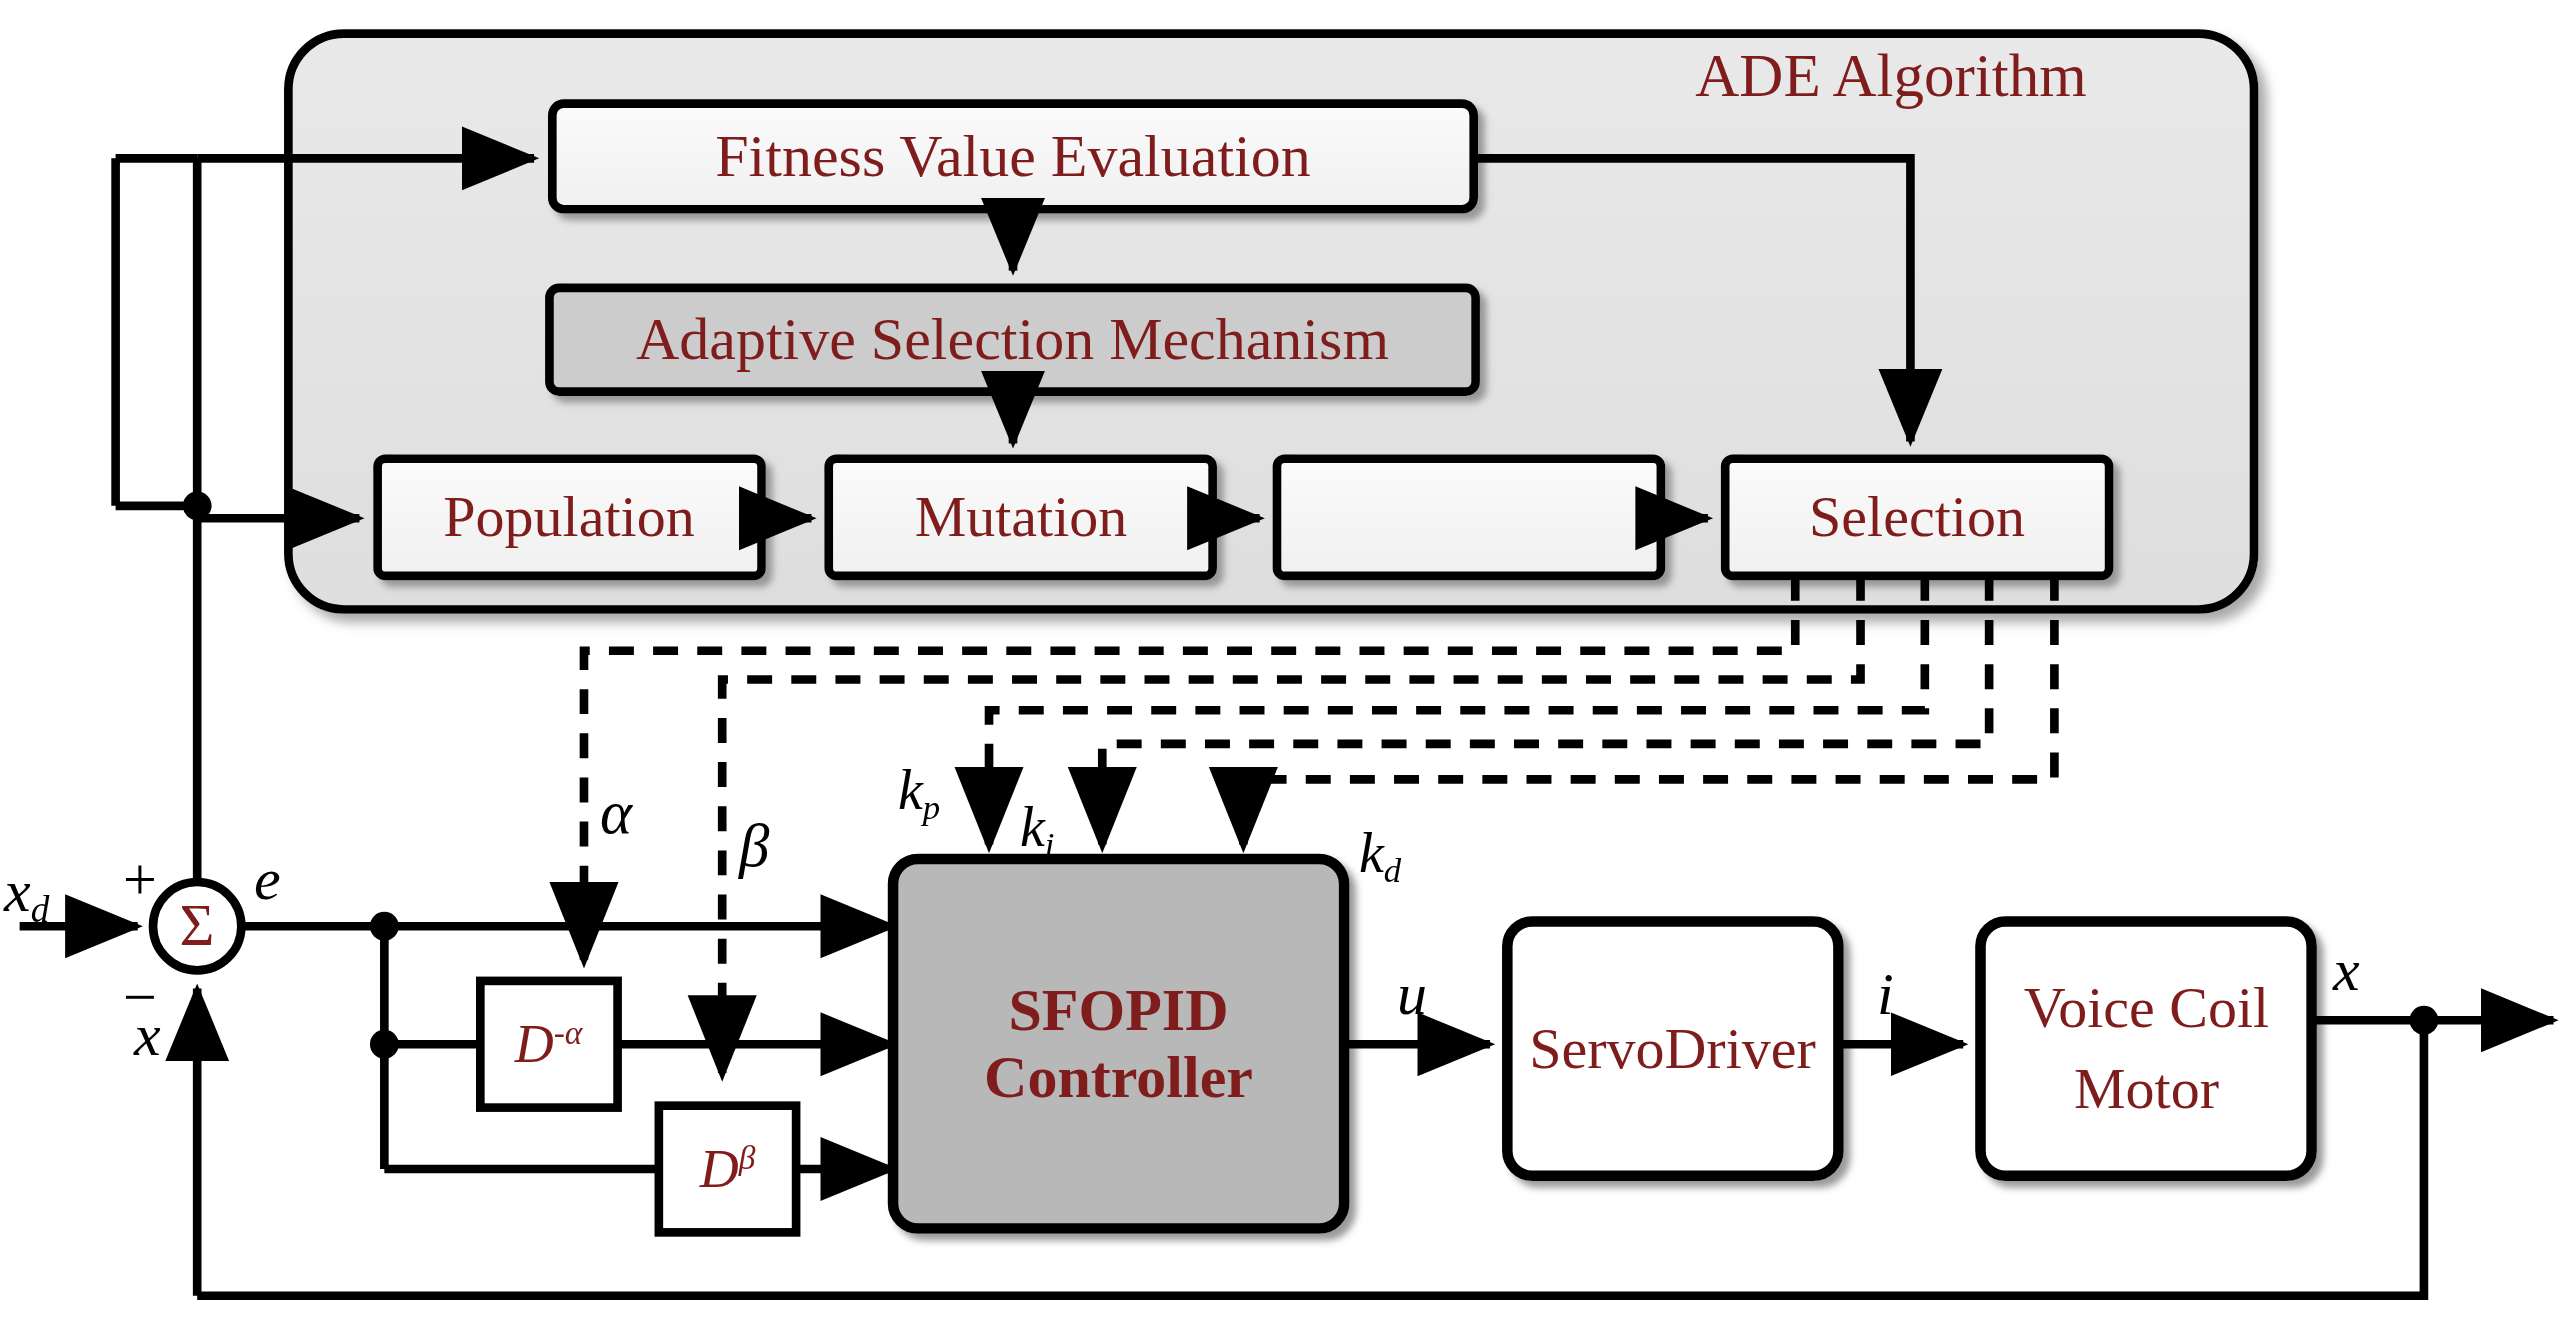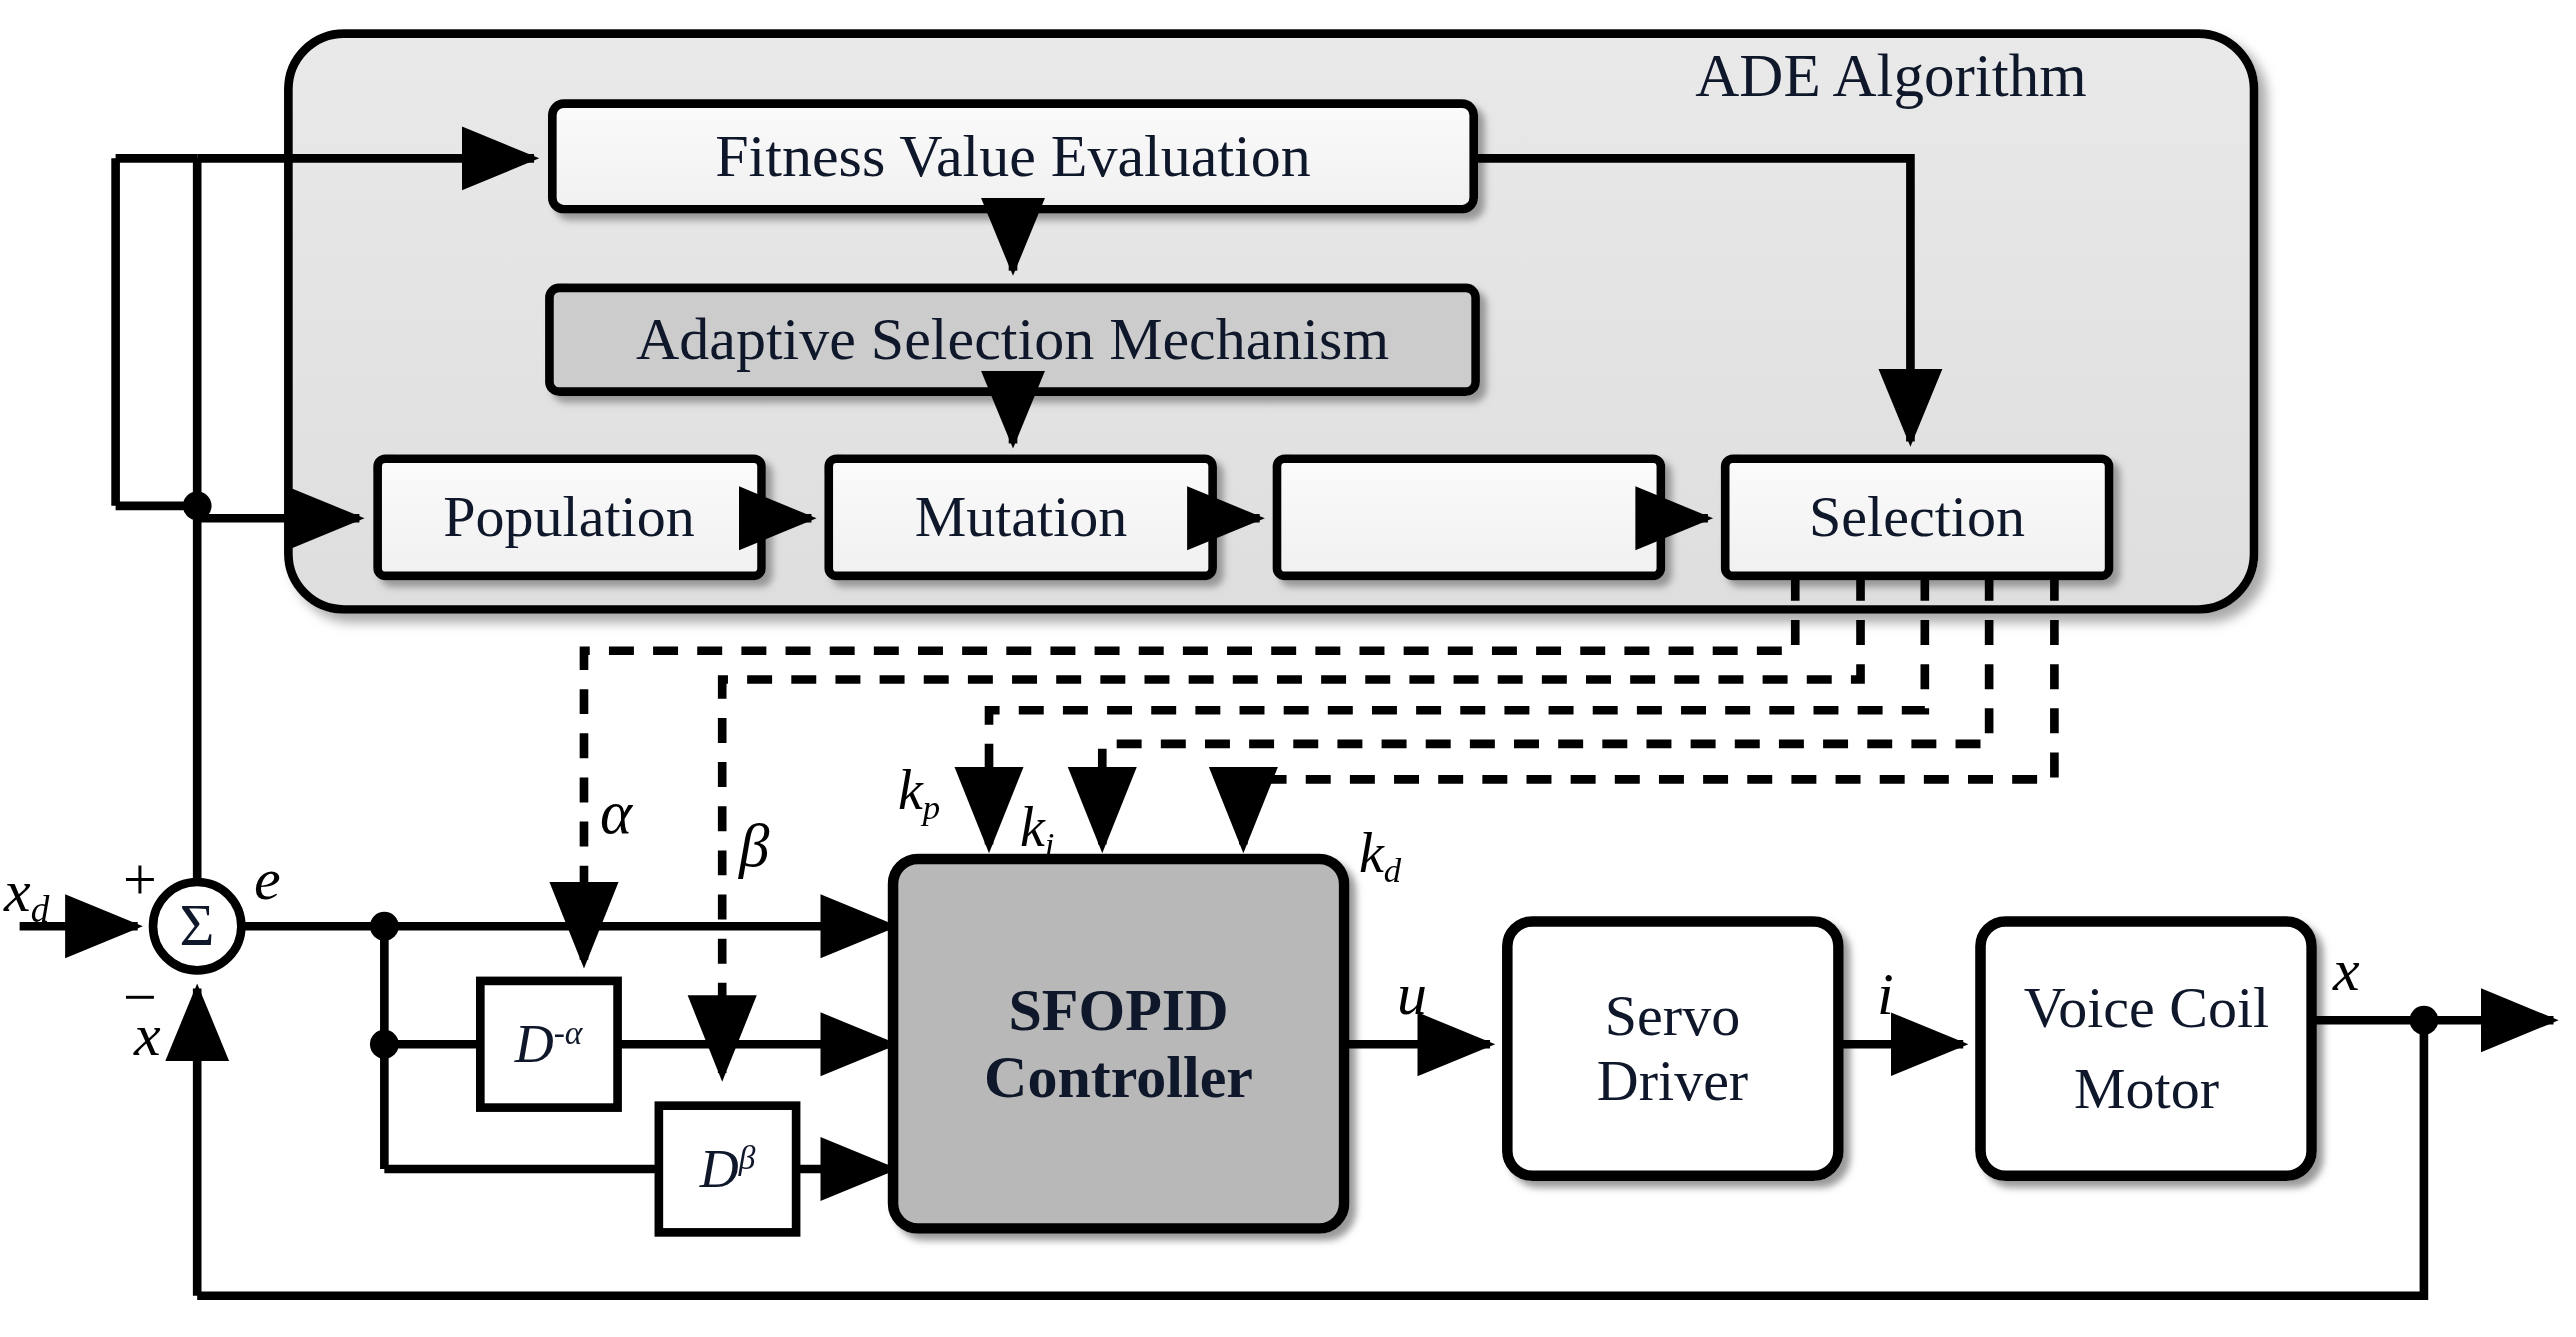--- a/index.html
+++ b/index.html
@@ -1,21 +1,21 @@
 <!DOCTYPE html>
 <html><head>
 <meta charset="utf-8">
 <style>
   html,body{margin:0;padding:0;background:#ffffff;}
   body{font-family:"Liberation Serif", serif;}
   #stage{position:relative;width:2576px;height:1337px;background:#ffffff;overflow:hidden;}
   #svg{position:absolute;left:0;top:0;width:2576px;height:1337px;}
   .lbl{position:absolute;white-space:nowrap;color:#000;}
   .blk-text{position:absolute;display:flex;align-items:center;justify-content:center;
-            text-align:center;color:#0f172a;pointer-events:none;line-height:1.12;}
+            text-align:center;color:#7f1d1d;pointer-events:none;line-height:1.12;}
   .italic{font-style:italic;}
   .sub{font-size:0.62em;vertical-align:-0.30em;font-style:italic;}
   .sup{font-size:0.62em;vertical-align:0.55em;font-style:italic;}
 </style>
 </head>
 <body>
 
 <div id="stage">
 
   <svg id="svg" viewBox="0 0 2683 1393">
@@ -211,21 +211,21 @@
     <span><span class="italic">D</span><span class="sup">β</span></span>
   </div>
 
   <div class="blk-text" style="left:893px;top:859px;width:451px;height:370px;font-size:60px;flex-direction:column;font-weight:bold;">
     <div>SFOPID</div>
     <div>Controller</div>
   </div>
 
   <div class="lbl italic" style="left:1397px;top:960px;font-size:60px;">u</div>
 
-  <div class="blk-text" style="left:1507px;top:922px;width:331px;height:254px;font-size:58px;flex-direction:column;">
+  <div class="blk-text" style="left:1507px;top:922px;width:331px;height:254px;font-size:58px;flex-direction:row;">
     <div>Servo</div>
     <div>Driver</div>
   </div>
 
   <div class="lbl italic" style="left:1877px;top:960px;font-size:60px;">i</div>
 
   <div class="blk-text" style="left:1981px;top:922px;width:331px;height:254px;font-size:58px;flex-direction:column;gap:16px;">
     <div>Voice Coil</div>
     <div>Motor</div>
   </div>

